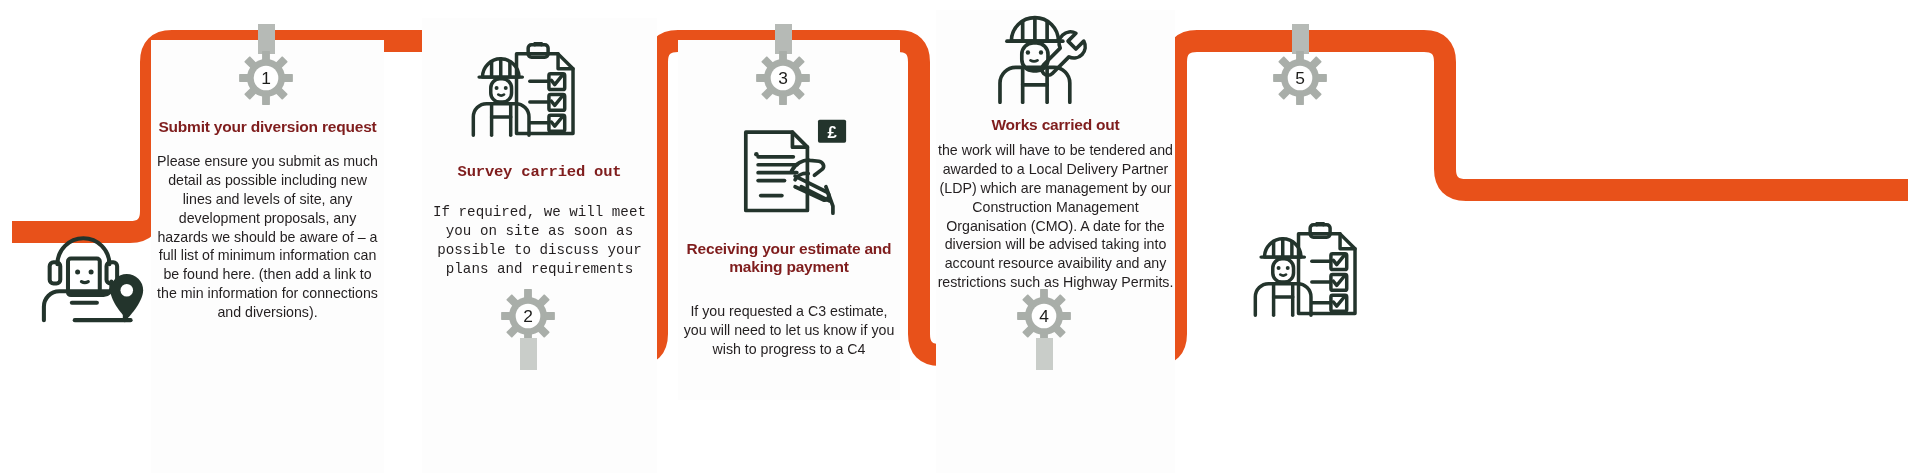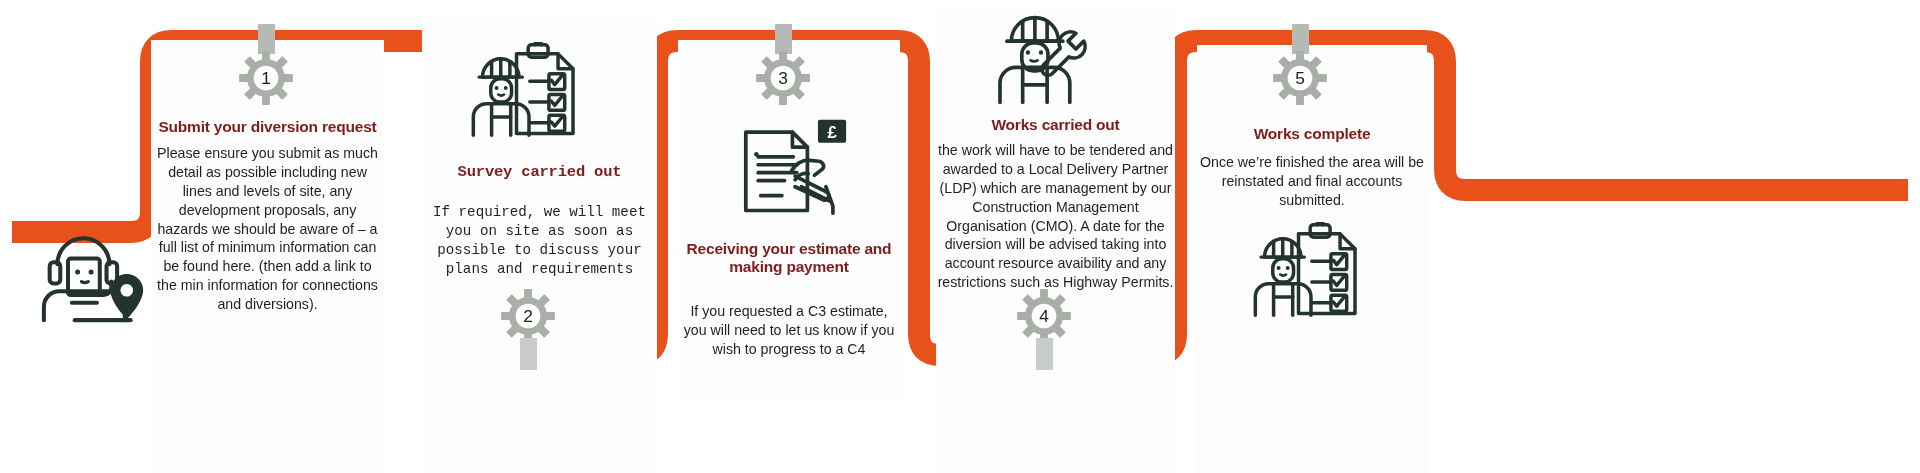--- a/index.html
+++ b/index.html
@@ -93,21 +93,21 @@
   .icon svg { display: block; }
 
   
   #panel1 { left: 151px; top: 40px;  width: 233px; height: 433px; }
   #panel2 { left: 422px; top: 18px;  width: 235px; height: 455px; font-family: Liberation Mono, monospace; }
   #panel3 { left: 678px; top: 40px;  width: 222px; height: 360px; }
   #panel4 { left: 936px; top: 10px;  width: 239px; height: 463px; }
   #panel5 { left: 1197px; top: 45px; width: 230px; height: 428px; }
 
   #title1 { position:absolute; left: 0px;  top: 78px;  width: 233px; }
-  #body1  { position:absolute; left: 4px;  top: 104px; width: 225px; }
+  #body1  { position:absolute; left: 4px;  top: 112px; width: 225px; }
 
   #title2 { position:absolute; left: 0px;  top: 145px; width: 235px; }
   #body2  { position:absolute; left: 6px;  top: 185px; width: 223px; }
 
   #title3 { position:absolute; left: 0px;  top: 200px; width: 222px; }
   #body3  { position:absolute; left: 2px;  top: 262px; width: 218px; }
 
   #title4 { position:absolute; left: 0px;  top: 106px; width: 239px; }
   #body4  { position:absolute; left: 0px;  top: 131px; width: 239px; }
 
@@ -338,27 +338,20 @@
         <rect x="43" y="80" width="14" height="18" rx="1" transform="rotate(45 50 50)"></rect>
         <rect x="2" y="43" width="18" height="14" rx="1" transform="rotate(45 50 50)"></rect>
         <rect x="80" y="43" width="18" height="14" rx="1" transform="rotate(45 50 50)"></rect>
       </g>
       <circle cx="50" cy="50" r="22" fill="#ffffff"></circle>
       <text x="50" y="50" font-family="Liberation Sans, sans-serif" font-size="31" fill="#1d1d1b" text-anchor="middle" dominant-baseline="central">4</text>
     </svg>
   </div>
   <div class="nub light" style="left:1036px; top:338px; height:32px;"></div>
 
-  <div class="panel" id="panel5">
-    <div class="panel-bg"></div>
-    <div class="panel-inner">
-      <div class="step-title" id="title5">Works complete</div>
-      <div class="step-body" id="body5">Once we’re finished the area will be reinstated and final accounts submitted.</div>
-    </div>
-  </div>
 
   <div class="nub" style="left:1292px; top:24px;"></div>
   <div class="gear" style="left:1272px; top:50px;">
     <svg viewBox="0 0 100 100" width="56" height="56" xmlns="http://www.w3.org/2000/svg">
       <g fill="#a9aea9">
         <circle cx="50" cy="50" r="34"></circle>
         <rect x="43" y="2" width="14" height="18" rx="1"></rect>
         <rect x="43" y="80" width="14" height="18" rx="1"></rect>
         <rect x="2" y="43" width="18" height="14" rx="1"></rect>
         <rect x="80" y="43" width="18" height="14" rx="1"></rect>

